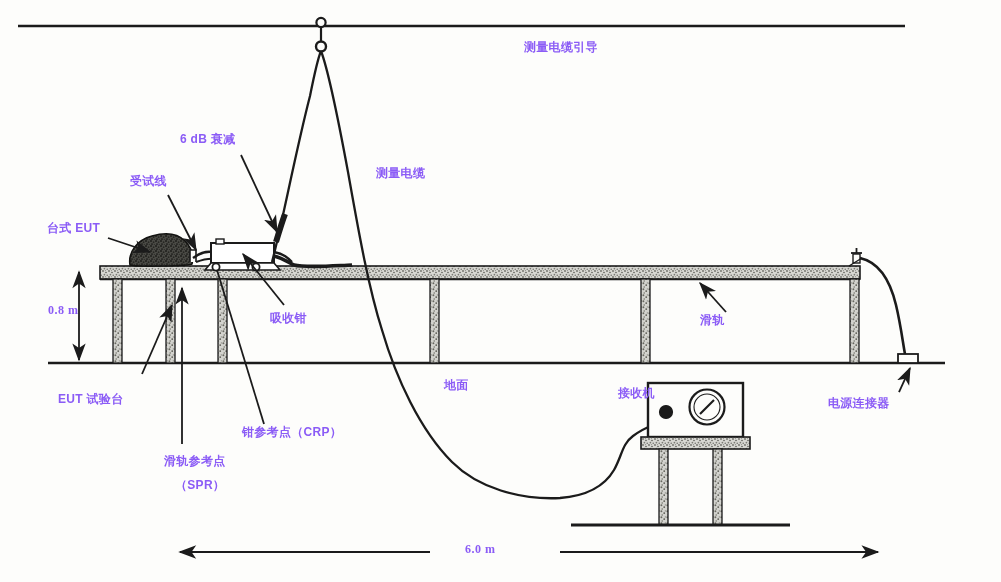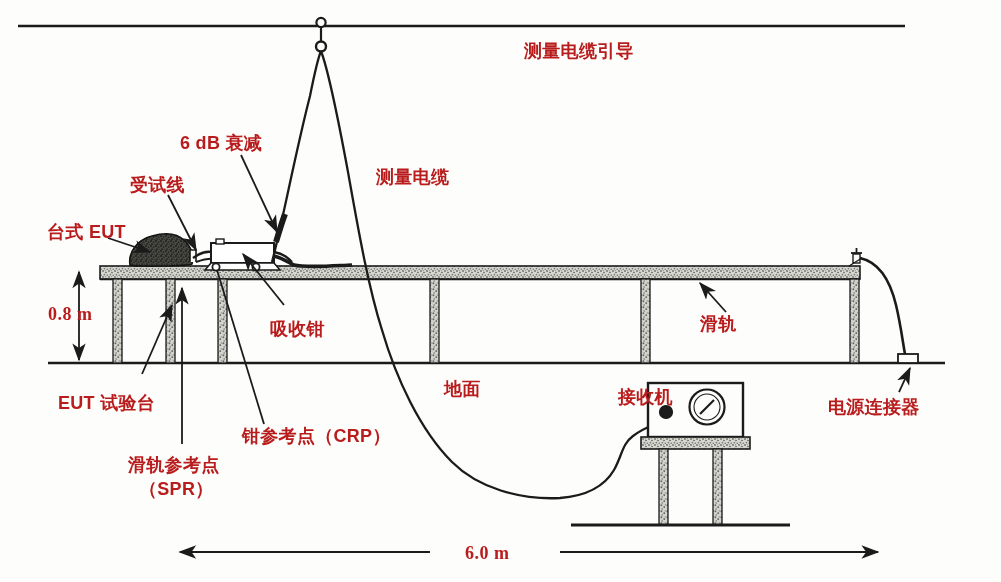--- a/index.html
+++ b/index.html
@@ -19,34 +19,35 @@
   #diagram-svg {
     position: absolute;
     left: 0;
     top: 0;
     width: 1001px;
     height: 582px;
   }
   .lbl {
     position: absolute;
     font-family: "Liberation Sans", "DejaVu Sans", sans-serif;
-    font-size: 18px;
+    font-size: 12px;
     font-weight: 700;
-    color: #b91c1c;
+    color: #8b5cf6;
     white-space: nowrap;
     line-height: 1.25;
     letter-spacing: 0.3px;
   }
   .lbl-serif {
     font-family: "Liberation Serif", "DejaVu Serif", serif;
     font-weight: 700;
     letter-spacing: 0.5px;
   }
   .lbl-center {
     text-align: center;
+    margin-left: 36px;
   }
 </style>
 </head>
 <body>
 
 <div id="page">
 
   <svg id="diagram-svg" viewBox="0 0 1001 582">
     <defs>
 
@@ -216,21 +217,21 @@
   <div class="lbl" style="left:180px; top:132px;text-align:right;">6 dB 衰减</div>
 
   <div class="lbl" style="left:130px; top:174px;">受试线</div>
 
   <div class="lbl" style="left:376px; top:166px;">测量电缆</div>
 
   <div class="lbl" style="left:47px; top:221px;">台式 EUT</div>
 
   <div class="lbl lbl-serif" style="left:48px; top:303px;">0.8 m</div>
 
-  <div class="lbl" style="left:270px; top:318px;">吸收钳</div>
+  <div class="lbl" style="left:270px; top:311px;">吸收钳</div>
 
   <div class="lbl" style="left:58px; top:392px;">EUT 试验台</div>
 
   <div class="lbl" style="left:242px; top:425px;">钳参考点（CRP）</div>
 
   <div class="lbl lbl-center" style="left:128px; top:454px;">滑轨参考点</div>
   <div class="lbl lbl-center" style="left:139px; top:478px;">（SPR）</div>
 
   <div class="lbl" style="left:444px; top:378px;">地面</div>
 

